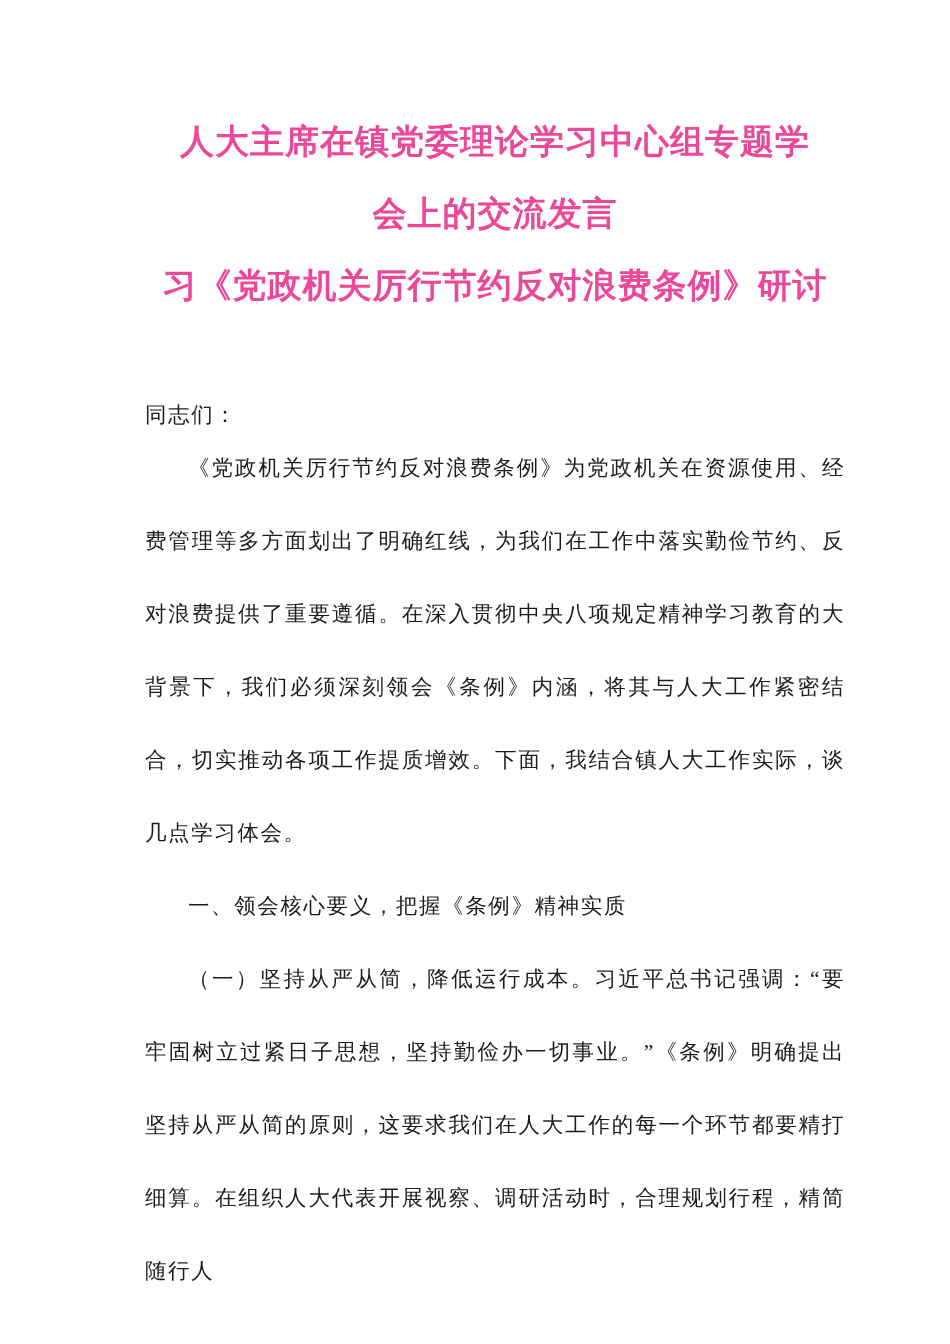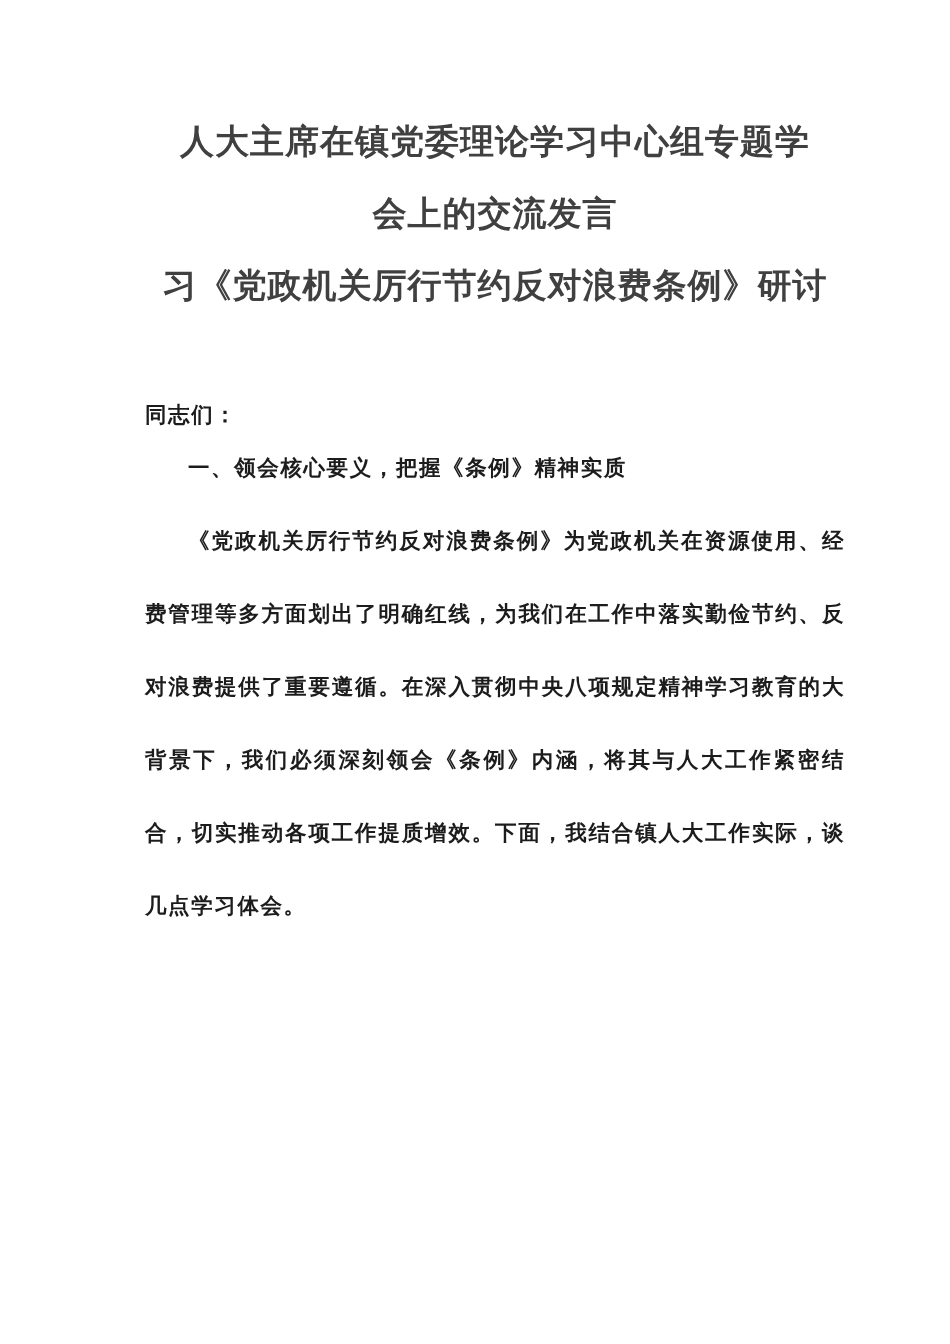--- a/index.html
+++ b/index.html
@@ -17,33 +17,33 @@
     width: 700px;
     margin-left: 145px;
   }
   .doc-title {
     margin-top: 106px;
     text-align: center;
     font-weight: bold;
     font-size: 34px;
     line-height: 72px;
     letter-spacing: 1px;
-    color: #404040;
+    color: #ec4899;
   }
   .doc-body {
     margin-top: 57px;
   }
   .doc-body p {
     margin: 0;
     font-size: 21.5px;
     line-height: 73px;
     letter-spacing: 1.6px;
     color: #1c1c1c;
     text-align: justify;
-    font-weight: bold;
+    font-weight: normal;
   }
   .doc-body p.indent {
     text-indent: 43px;
   }
   .doc-body p.greeting {
     margin-bottom: -20px;
   }
 </style>
 </head>
 <body>
@@ -51,17 +51,18 @@
 <div class="page">
 
   <div class="doc-title">
     <div>人大主席在镇党委理论学习中心组专题学</div>
     <div>会上的交流发言</div>
     <div>习《党政机关厉行节约反对浪费条例》研讨</div>
   </div>
 
   <div class="doc-body">
     <p class="greeting">同志们：</p>
+    <p class="indent">《党政机关厉行节约反对浪费条例》为党政机关在资源使用、经费管理等多方面划出了明确红线，为我们在工作中落实勤俭节约、反对浪费提供了重要遵循。在深入贯彻中央八项规定精神学习教育的大背景下，我们必须深刻领会《条例》内涵，将其与人大工作紧密结合，切实推动各项工作提质增效。下面，我结合镇人大工作实际，谈几点学习体会。</p>
     <p class="indent">一、领会核心要义，把握《条例》精神实质</p>
-    <p class="indent">《党政机关厉行节约反对浪费条例》为党政机关在资源使用、经费管理等多方面划出了明确红线，为我们在工作中落实勤俭节约、反对浪费提供了重要遵循。在深入贯彻中央八项规定精神学习教育的大背景下，我们必须深刻领会《条例》内涵，将其与人大工作紧密结合，切实推动各项工作提质增效。下面，我结合镇人大工作实际，谈几点学习体会。</p>
+    <p class="indent">（一）坚持从严从简，降低运行成本。习近平总书记强调：“要牢固树立过紧日子思想，坚持勤俭办一切事业。”《条例》明确提出坚持从严从简的原则，这要求我们在人大工作的每一个环节都要精打细算。在组织人大代表开展视察、调研活动时，合理规划行程，精简随行人</p>
   </div>
 
 </div>
 
 </body></html>

